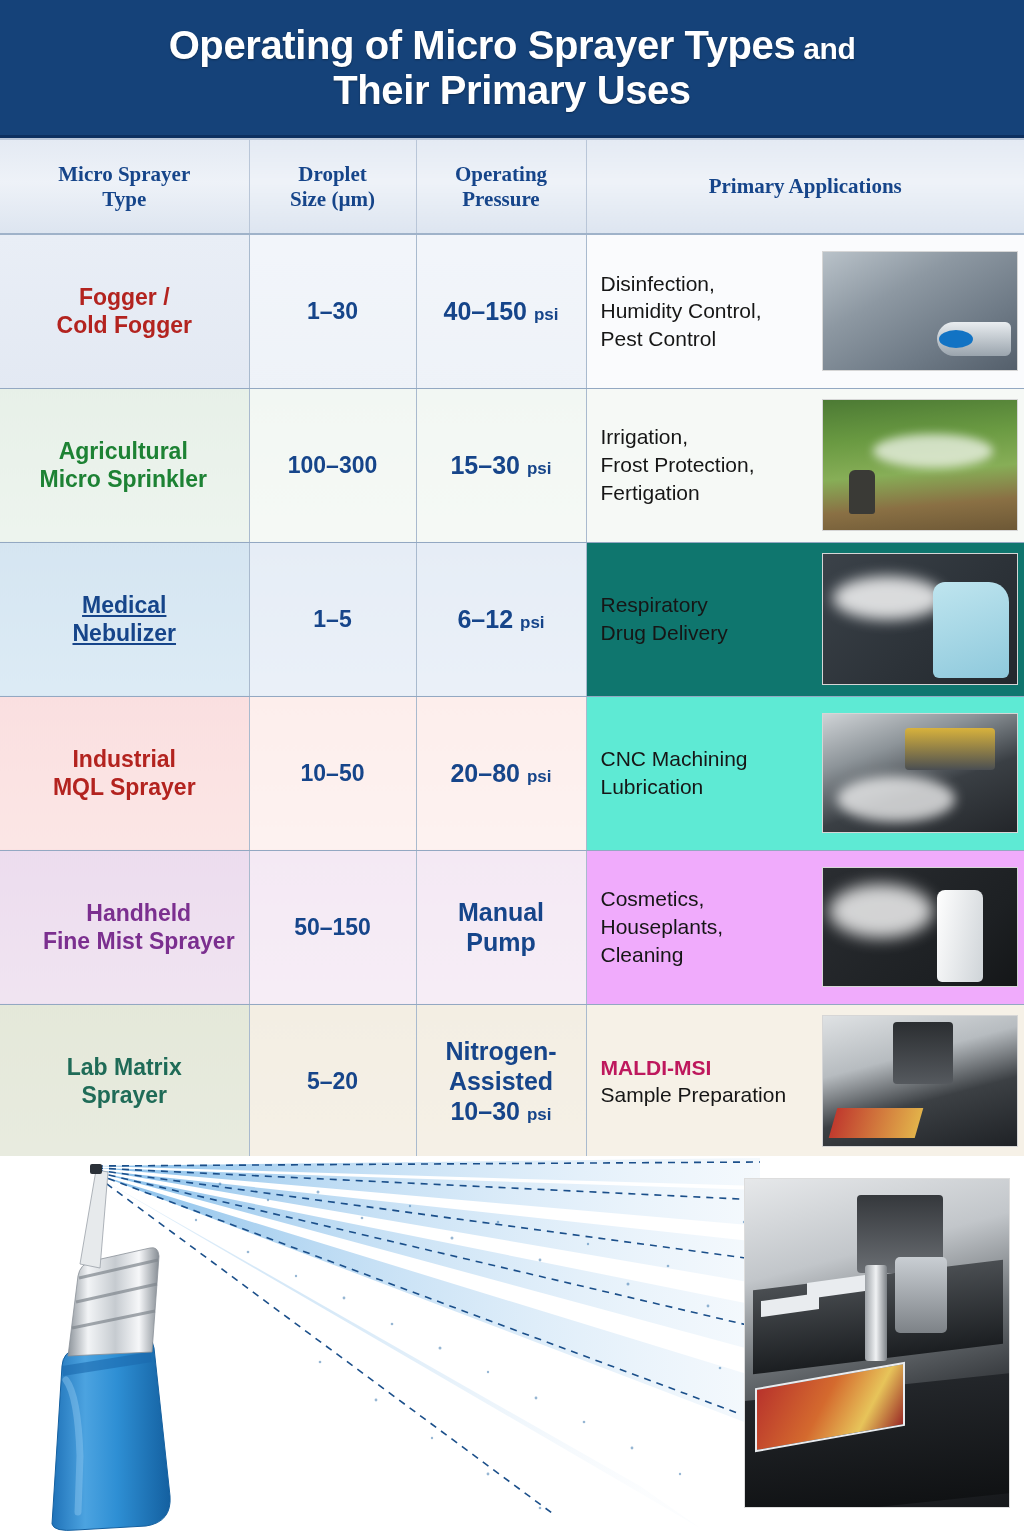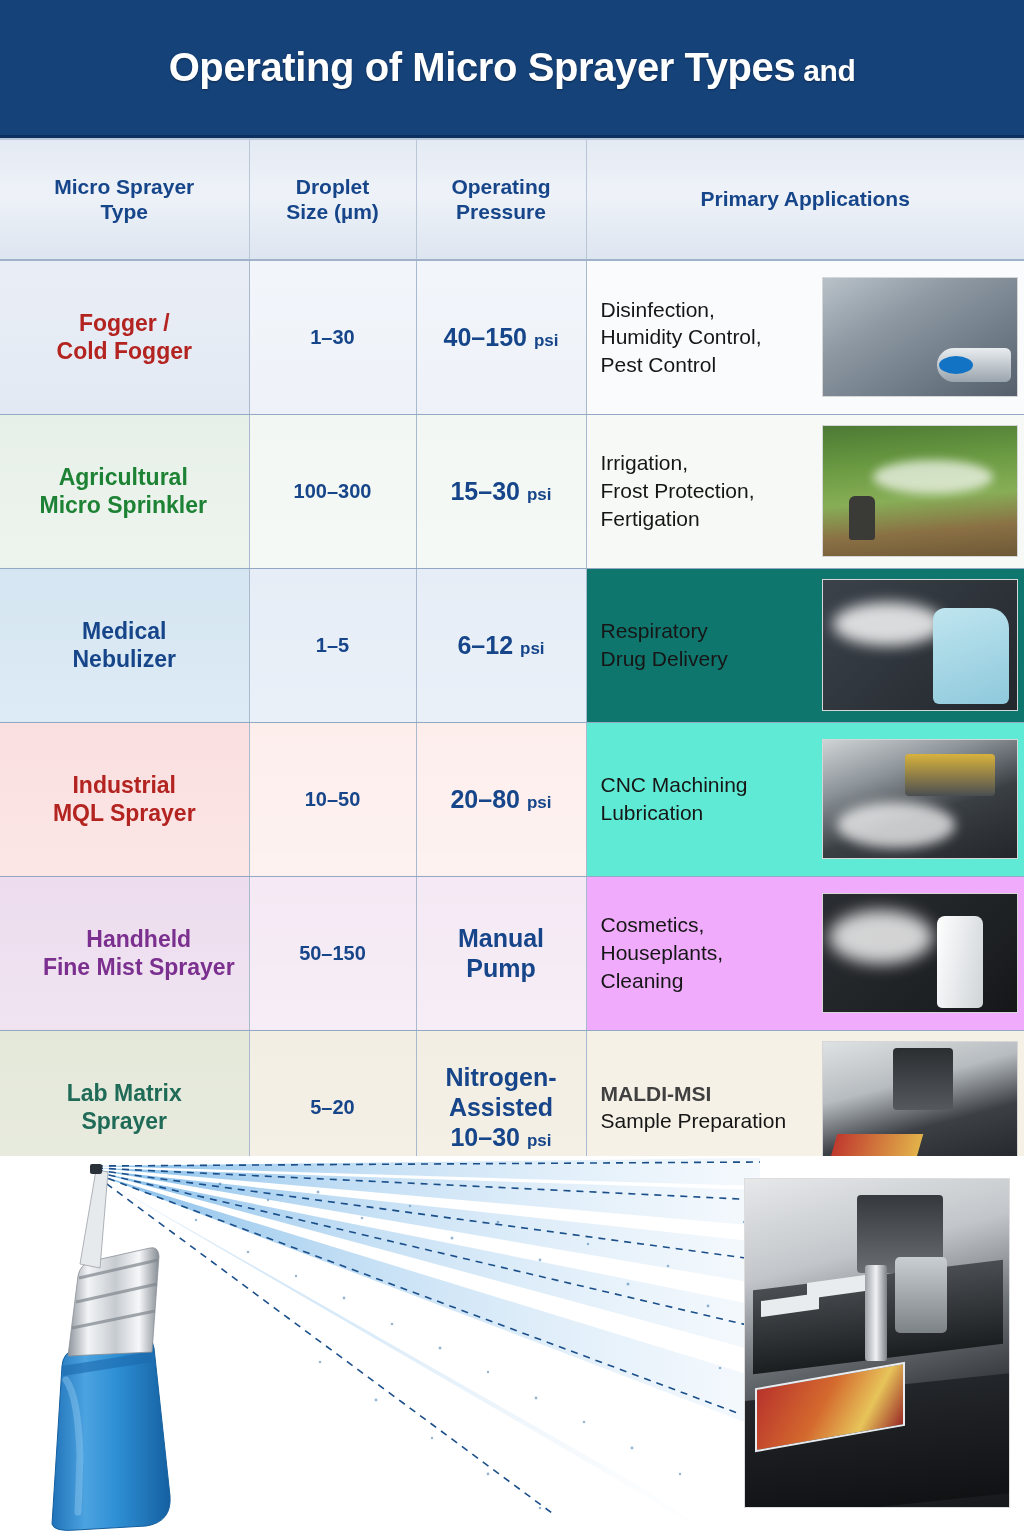--- a/index.html
+++ b/index.html
@@ -49,40 +49,40 @@
     background:linear-gradient(180deg,#e4eaf3 0%,#eef2f8 45%,#dde5f0 100%);
     color:#16458a;
     font-size:21px;font-weight:700;line-height:1.18;
     border-right:1px solid #b9c6d8;
     border-bottom:2px solid #9fb2c9;
     padding:8px 6px;
     text-align:center;
     vertical-align:middle;
   }
   thead th:last-child{ border-right:none; }
-  thead tr{ height:120px; }
+  thead tr{ height:94px;font-family:Liberation Serif, serif; }
 
   tbody td{
     border-right:1px solid #a9bace;
     border-bottom:1px solid #93a8c2;
     vertical-align:middle;
     padding:6px 10px;
   }
   tbody td:last-child{ border-right:none; }
   tbody tr:last-child td{ border-bottom:none; }
   tbody tr{ height:154px; }
 
   .cell-type{
     text-align:center;
     font-size:23px;font-weight:700;line-height:1.22;
   }
   .cell-size{
     text-align:center;
     color:#16458a;
-    font-size:20px;font-weight:700;
+    font-size:23px;font-weight:700;
   }
   .cell-press{
     text-align:center;
     color:#16458a;
     font-size:25px;font-weight:700;line-height:1.2;
   }
   .cell-press .unit{ font-size:17px;font-weight:700; }
 
   .cell-apps{
     padding:6px 6px 6px 14px;
@@ -91,21 +91,21 @@
     display:flex;align-items:center;justify-content:space-between;
     gap:8px;height:100%;
   }
   .apps-text{
     color:#161616;
     font-size:21px;line-height:1.32;
     font-weight:400;
     flex:0 1 auto;
     max-width:214px;
   }
-  .apps-text .accent{ color:#404040;font-weight:700; }
+  .apps-text .accent{ color:#be185d;font-weight:700; }
 
   .thumb{
     width:196px;height:120px;
     flex:0 0 196px;
     border:1px solid #d6d6d6;
     background:#222;
     position:relative;overflow:hidden;
   }
   .thumb.tall{ height:132px; }
 
@@ -197,21 +197,21 @@
   .r1 .cell-type{ color:#b3231f; }
 
   .r2 .c-type{ background:linear-gradient(180deg,#e7f0e8,#edf4ee);padding-left:8px; }
   .r2 .c-oth { background:linear-gradient(180deg,#f2f7f3,#f5f9f5); }
   .r2 .c-app { background:#f6f9f6; }
   .r2 .cell-type{ color:#1d8234; }
 
   .r3 .c-type{ background:linear-gradient(180deg,#d5e5f1,#dcebf5); }
   .r3 .c-oth { background:linear-gradient(180deg,#e6edf6,#eaf0f8); }
   .r3 .c-app { background:#0f766e; }
-  .r3 .cell-type{ color:#16458a; }
+  .r3 .cell-type{ color:#16458a;text-decoration:underline; }
 
   .r4 .c-type{ background:linear-gradient(180deg,#fadfe0,#fbe6e5); }
   .r4 .c-oth { background:linear-gradient(180deg,#fdeeec,#fdf2f0); }
   .r4 .c-app { background:#5eead4; }
   .r4 .cell-type{ color:#b3231f; }
 
   .r5 .c-type{ background:linear-gradient(180deg,#ecdcee,#f0e4f1);padding-left:39px; }
   .r5 .c-oth { background:linear-gradient(180deg,#f4e9f4,#f6edf6); }
   .r5 .c-app { background:#f0abfc; }
   .r5 .cell-type{ color:#7b2f8f; }
@@ -274,20 +274,21 @@
     background:linear-gradient(180deg,#23262a,#101214);
     transform:skewY(-6deg);
   }
 </style>
 </head>
 <body>
 
 <div class="title-banner">
   <div class="title-text">
     <span>Operating of Micro Sprayer Types</span><span class="small"> and</span><br>
+    <span>Their Primary Uses</span>
   </div>
 </div>
 
 <div class="table-wrap">
 <table class="cmp">
   <colgroup>
         <col class="c1">
         <col class="c2">
         <col class="c3">
         <col class="c4">

